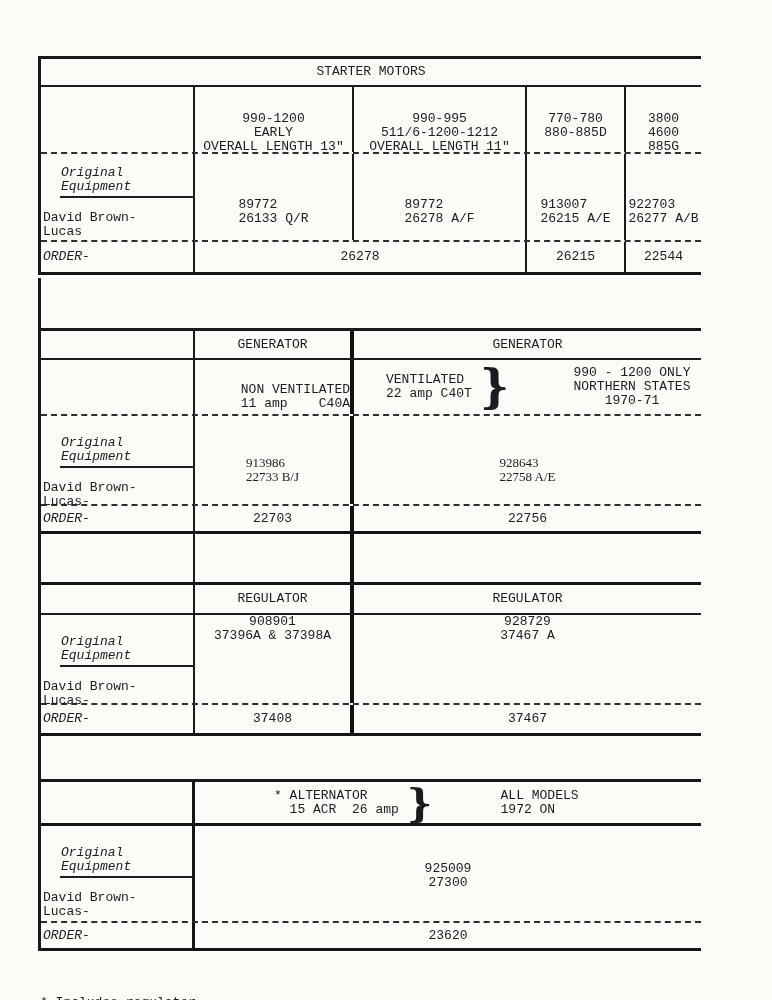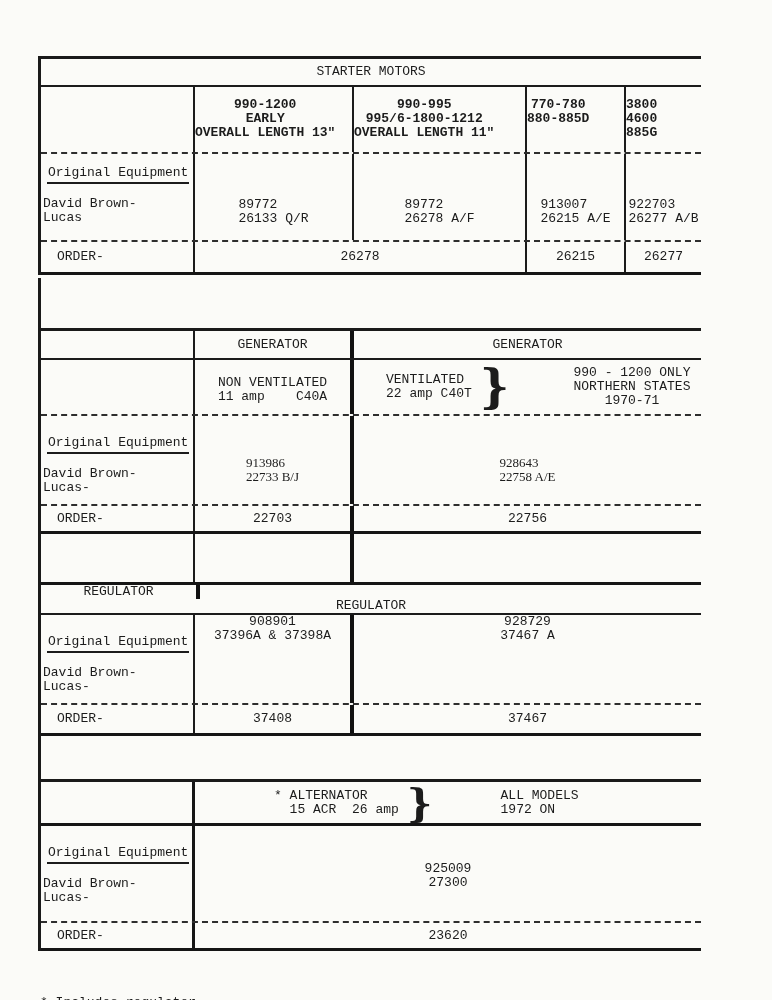--- a/index.html
+++ b/index.html
@@ -25,35 +25,35 @@
   .br4{border-right:4px solid #111;}
   .bb2{border-bottom:2px solid #1b1b1b;}
   .bb3{border-bottom:3px solid #151515;}
   .bbd{border-bottom:2px dashed #2e2e2e;}
   
   .lines{white-space:pre;}
   .ctr{text-align:center;}
   .vblock{display:flex;justify-content:center;width:100%;}
   .titlerow{align-items:center;justify-content:center;text-align:center;}
   .ordrow{align-items:center;}
-  .ordlbl{padding-left:16px;}
+  .ordlbl{padding-left:2px;font-style:italic;}
   .ordval{display:flex;justify-content:center;align-items:center;}
-  .hdrcell{display:flex;padding-top:11px;font-weight:bold;}
-  .oe{width:fit-content;border-bottom:2px solid #1c1c1c;padding:0 1px 2px 1px;margin-left:5px;}
+  .hdrcell{display:flex;justify-content:center;padding-top:25px;}
+  .oe{width:fit-content;border-bottom:2px solid #1c1c1c;padding:0 1px 2px 1px;margin-left:18px;font-style:italic;}
   .dblock{margin-top:13px;padding-left:1px;}
   .labelcell{padding-top:12px;padding-left:1px;}
   .labelcell2{padding-top:20px;padding-left:1px;}
   .valpad-s{padding-top:44px;}
   .valpad-g{padding-top:40px;font-family:Liberation Serif, serif;}
   .valpad-r{}
   .valpad-a{padding-top:36px;}
   .brace{font-family:"DejaVu Serif",serif;font-size:46px;line-height:46px;font-weight:bold;}
   .brace.sm2{font-size:40px;line-height:40px;}
   .gap{position:absolute;width:0;border-left:3px solid #1a1a1a;}
-  .specleft{display:flex;justify-content:center;padding-top:16px;}
+  .specleft{display:flex;justify-content:flex-end;padding-top:23px;}
   .specright{display:flex;align-items:center;padding-left:32px;}
   .alt-hdr{display:flex;align-items:center;padding-left:79px;}
   .footnote{position:absolute;left:40px;top:962px;margin-top:34px;}
 </style>
 </head>
 <body>
 
 <div class="page">
 
   <div class="tbl" style="left:38px;top:56px;">
@@ -64,21 +64,21 @@
 
     <div class="row bbd" style="height:67px;">
       <div class="cell c0 br2"></div>
       <div class="cell s1 br2 hdrcell">
         <div class="lines ctr">990-1200
 EARLY
 OVERALL LENGTH 13"</div>
       </div>
       <div class="cell s2 br2 hdrcell">
         <div class="lines ctr">990-995
-995/6-1800-1212
+511/6-1200-1212
 OVERALL LENGTH 11"</div>
       </div>
       <div class="cell s3 br2 hdrcell">
         <div class="lines ctr">770-780
 880-885D</div>
       </div>
       <div class="cell s4 hdrcell">
         <div class="lines ctr">3800
 4600
 885G</div>
@@ -121,21 +121,21 @@
       <div class="cell c0 br2 ordlbl" style="height:100%;display:flex;align-items:center;">
         <span>ORDER-</span>
       </div>
       <div class="cell sm br2 ordval" style="height:100%;">
         <span>26278</span>
       </div>
       <div class="cell s3 br2 ordval" style="height:100%;">
         <span>26215</span>
       </div>
       <div class="cell s4 ordval" style="height:100%;">
-        <span>26277</span>
+        <span>22544</span>
       </div>
     </div>
     <div class="bb3" style="height:0;"></div>
   </div>
 
   <div class="gap" style="left:38px;top:278px;height:50px;"></div>
 
   <div class="tbl" style="left:38px;top:328px;">
 
     <div class="row bb2" style="height:29px;">
@@ -195,21 +195,21 @@
         <span>22756</span>
       </div>
     </div>
 
     <div class="row bb3" style="height:51px;">
       <div class="cell c0 br2"></div>
       <div class="cell g1 br4"></div>
       <div class="cell g2"></div>
     </div>
 
-    <div class="row bb2" style="height:30px;flex-direction:column;">
+    <div class="row bb2" style="height:30px;">
       <div class="cell c0 br2"></div>
       <div class="cell g1 br4 ordval">
         <span>REGULATOR</span>
       </div>
       <div class="cell g2 ordval">
         <span>REGULATOR</span>
       </div>
     </div>
 
     <div class="row bbd" style="height:90px;">

